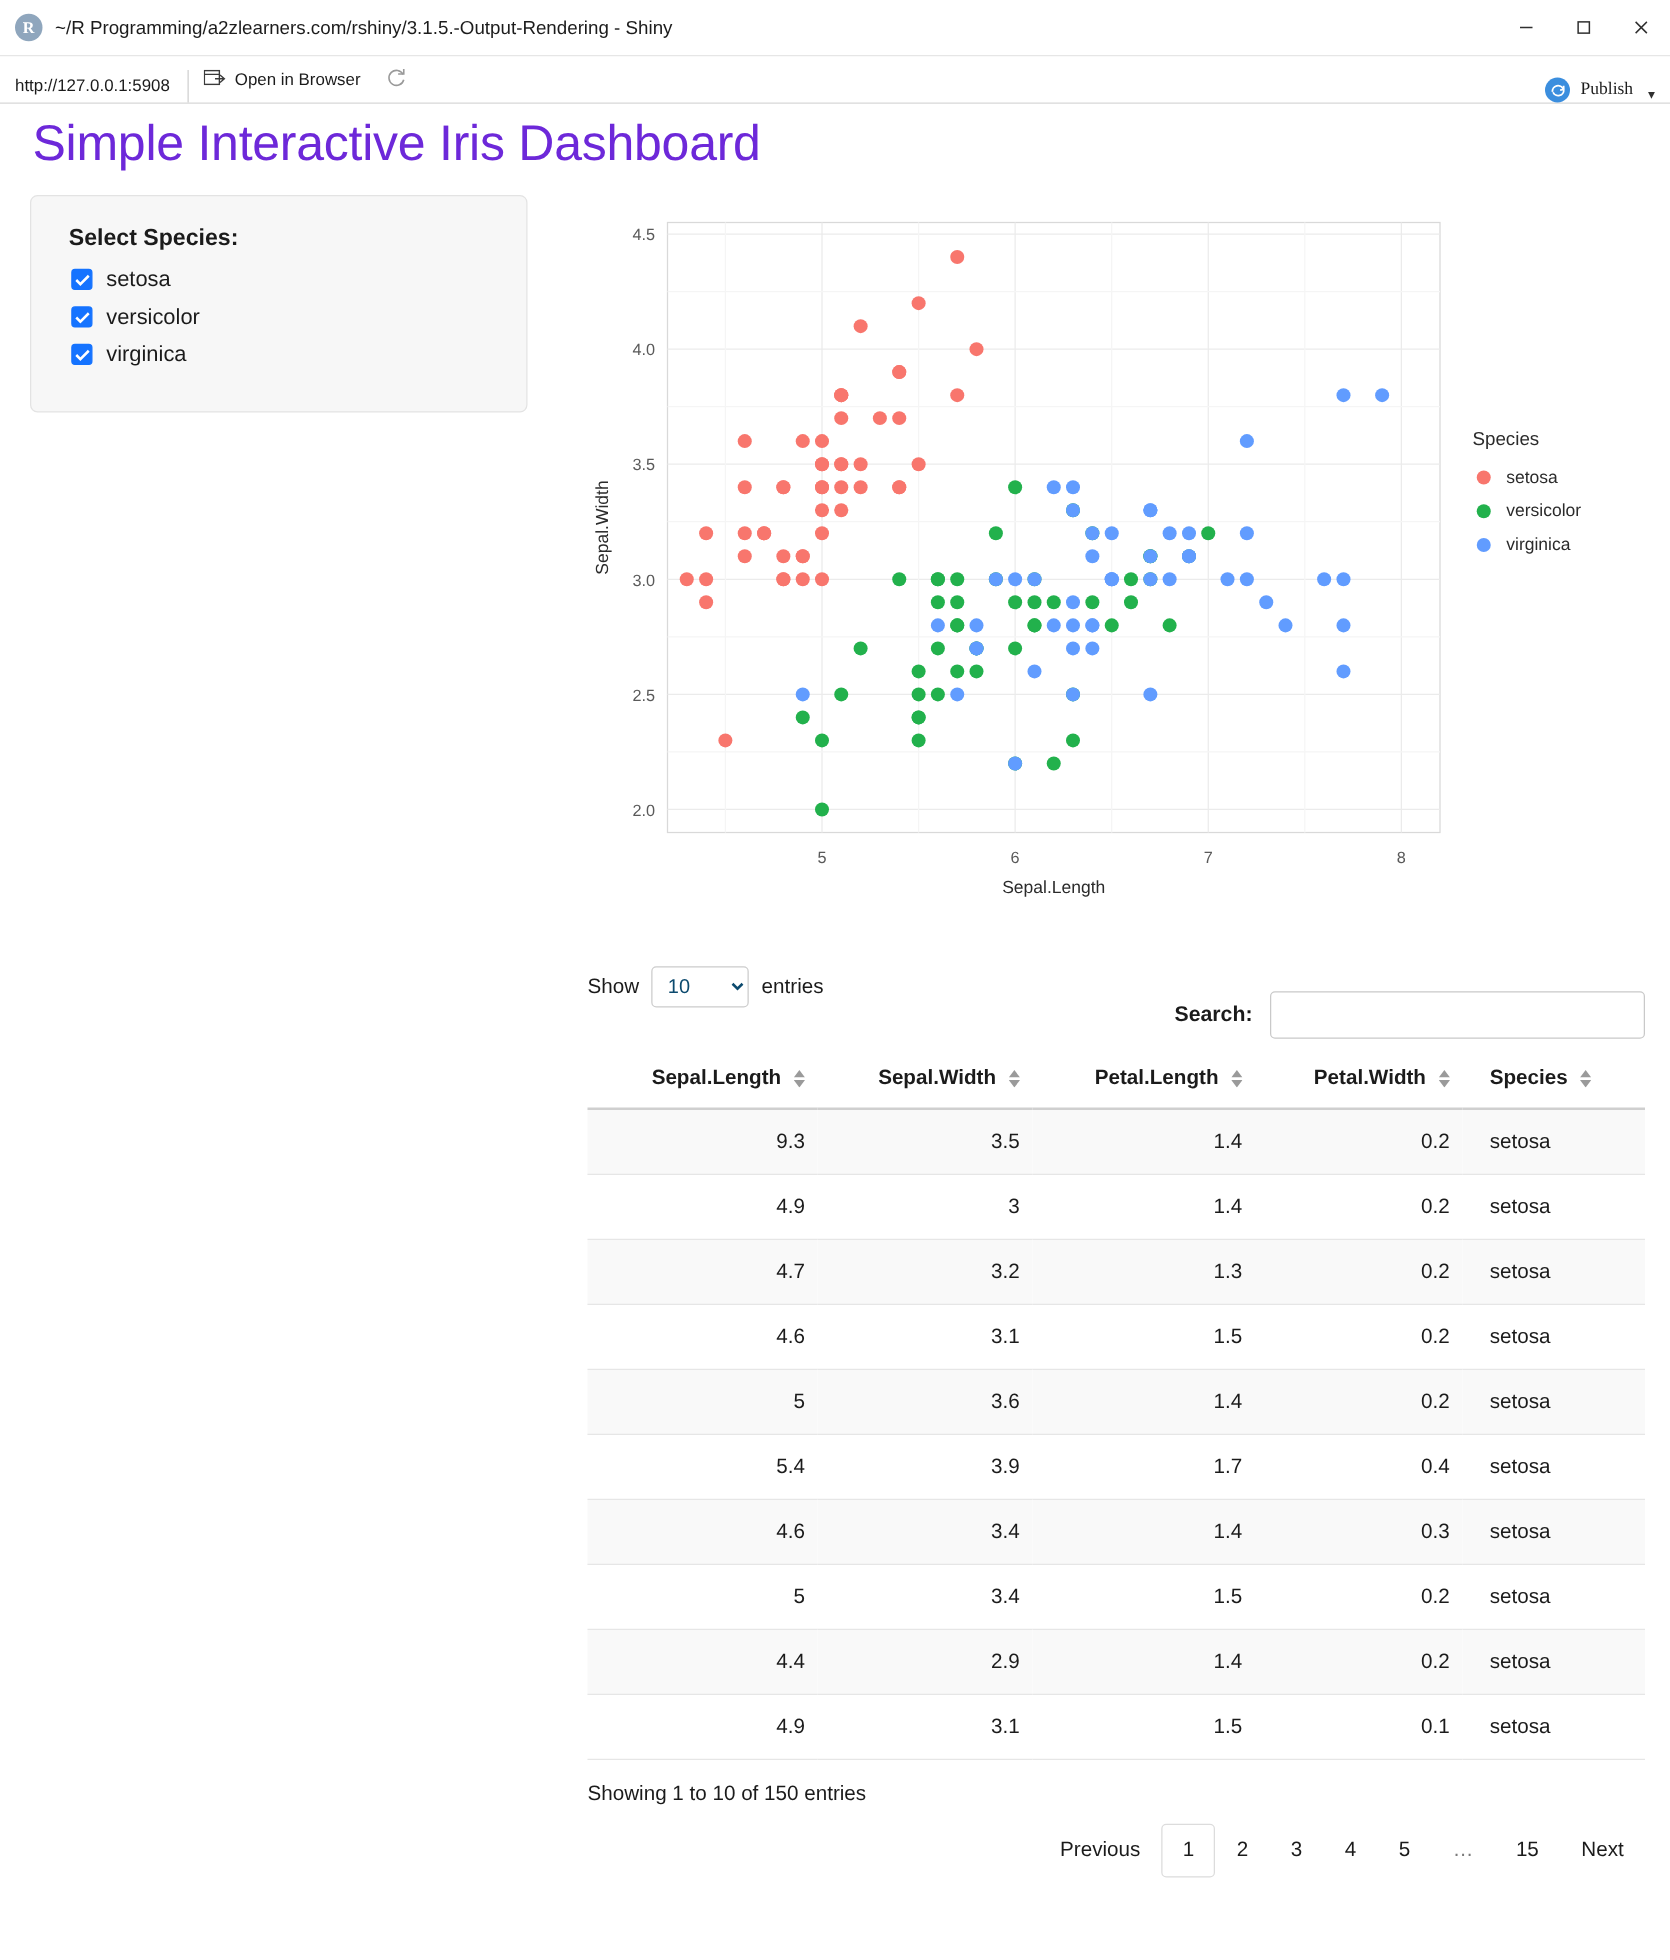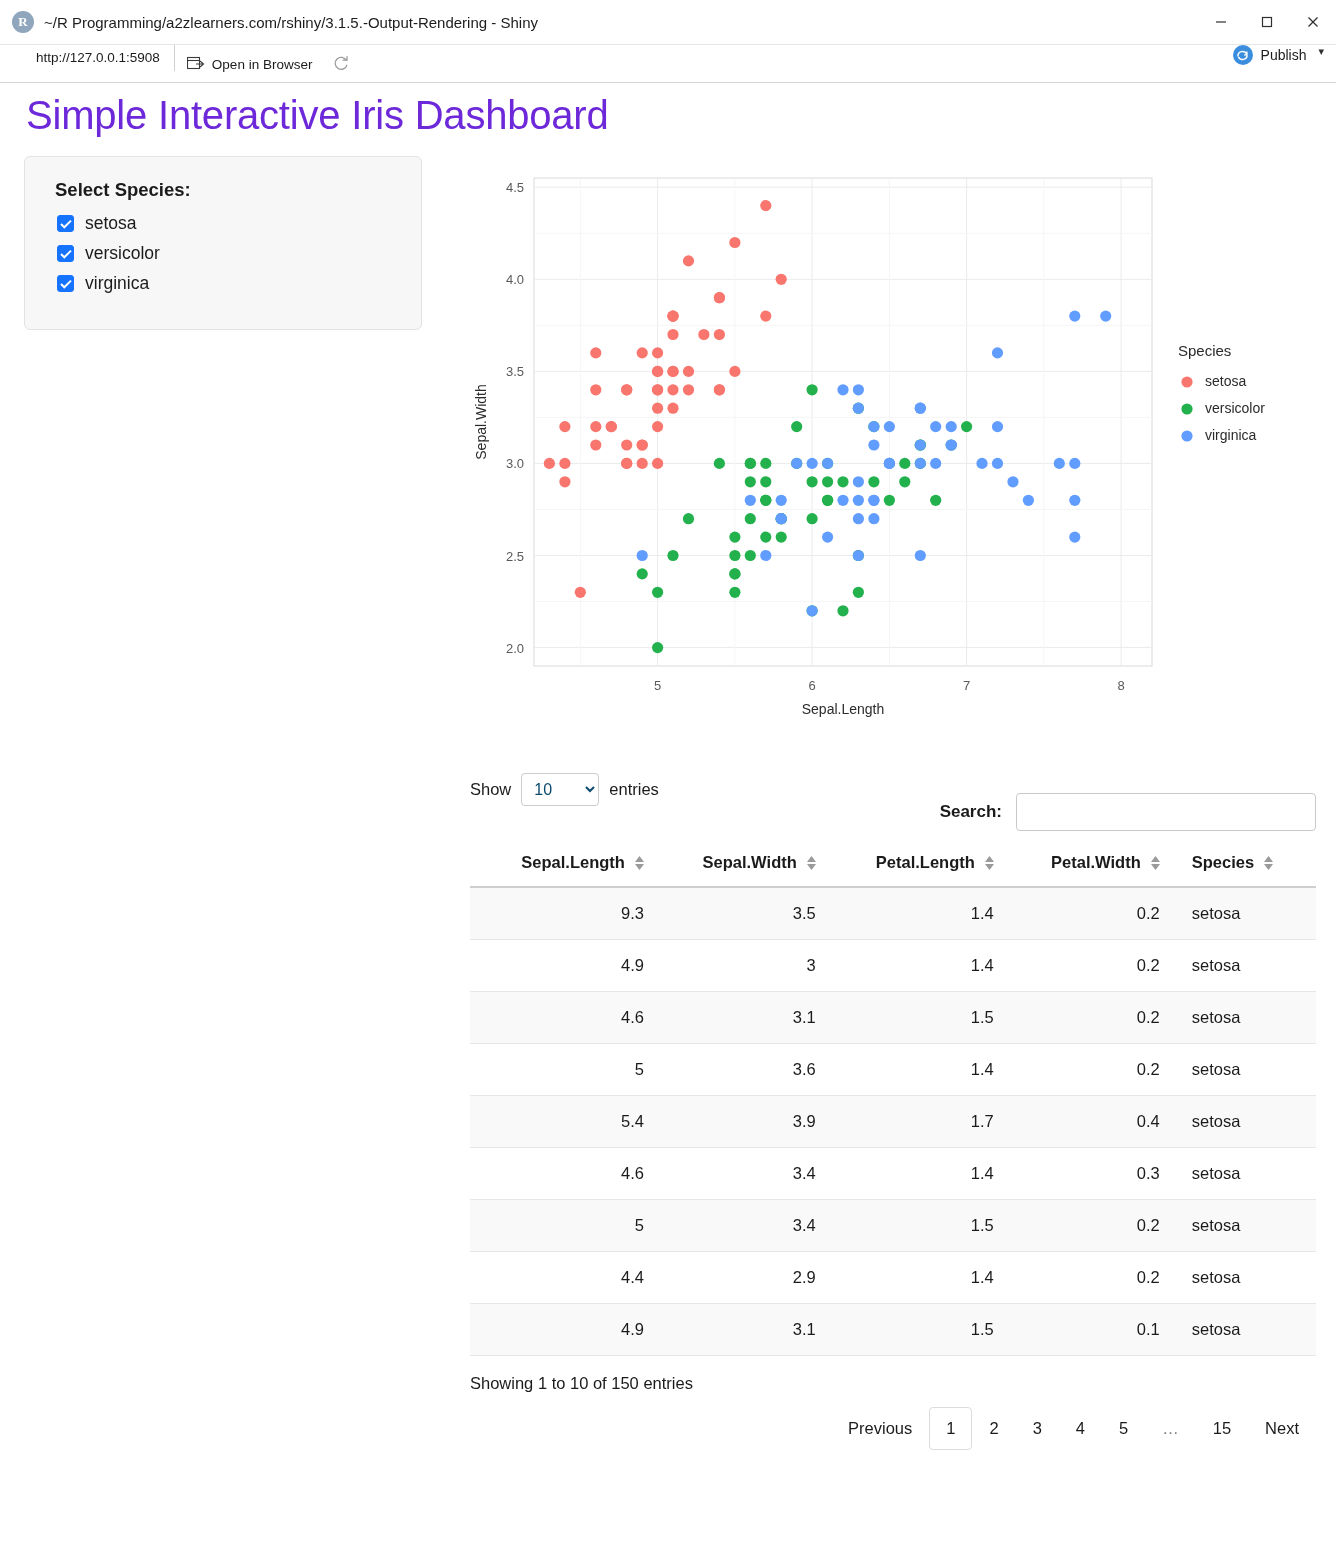--- a/index.html
+++ b/index.html
@@ -36,40 +36,40 @@
   .win-btn {
     width:46px; height:45px;
     display:flex; align-items:center; justify-content:center;
     color:#303030;
   }
 
   .toolbar {
     height:38px;
     background:#ffffff;
     border-bottom:1px solid #d8d8d8;
-    display:flex; align-items:flex-start;
-    font-size:13.5px; color:#1b1b1b;padding-left:24px;
+    display:flex; align-items:flex-end;
+    font-size:13.5px; color:#1b1b1b;
   }
   .url-box {
     padding-left:12px; padding-right:14px;
     color:#1b1b1b; font-size:13.5px;
     border-right:1px solid #d0d0d0;
     height:26px; line-height:26px;
   }
   .tb-item {
     display:flex; align-items:center; gap:7px;
     padding:0 12px; height:38px;
   }
   .reload-btn {
     display:flex; align-items:center; justify-content:center;
     width:34px; height:38px; color:#9a9a9a;
   }
   .publish {
     margin-left:auto; display:flex; align-items:center; gap:8px;
-    padding-right:6px; font-size:14px; color:#1b1b1b;
+    padding-right:6px; font-size:14px; color:#1b1b1b;font-family:Liberation Serif, serif;
   }
   .publish-icon {
     width:20px; height:20px; border-radius:50%;
     background:#3b8ede; color:#fff; font-size:12px;
     display:flex; align-items:center; justify-content:center;
   }
   .caret-btn { padding:0 12px 0 6px; color:#303030; font-size:11px; }
 
   
   .page { padding:0 24px; }
@@ -550,20 +550,27 @@
             <td class="species-col">setosa</td>
           </tr>
           <tr>
             <td>4.9</td>
             <td>3</td>
             <td>1.4</td>
             <td>0.2</td>
             <td class="species-col">setosa</td>
           </tr>
           <tr>
+            <td>4.7</td>
+            <td>3.2</td>
+            <td>1.3</td>
+            <td>0.2</td>
+            <td class="species-col">setosa</td>
+          </tr>
+          <tr>
             <td>4.6</td>
             <td>3.1</td>
             <td>1.5</td>
             <td>0.2</td>
             <td class="species-col">setosa</td>
           </tr>
           <tr>
             <td>5</td>
             <td>3.6</td>
             <td>1.4</td>

